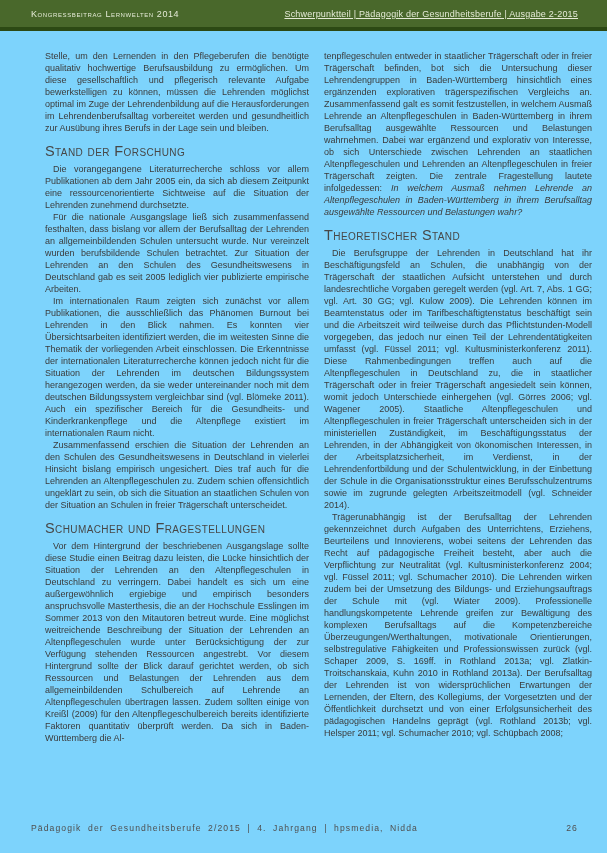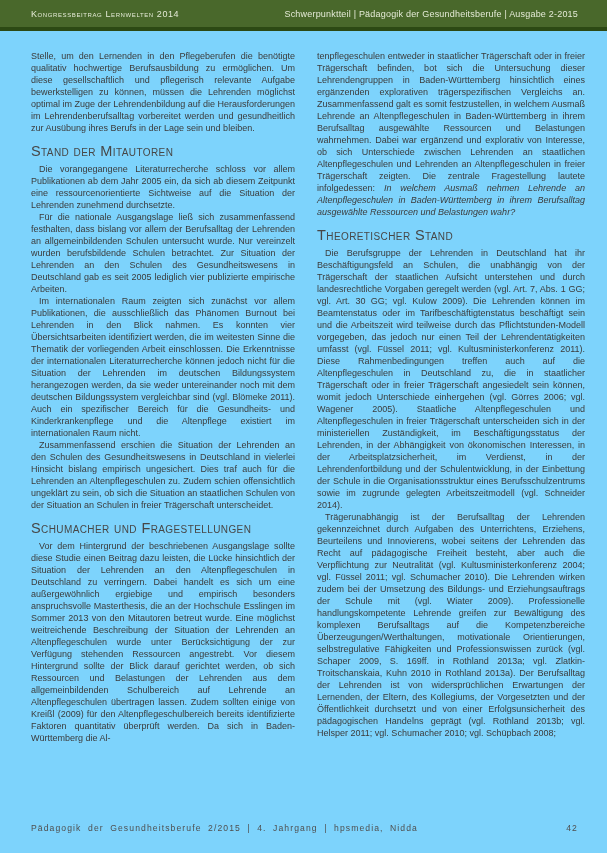--- a/index.html
+++ b/index.html
@@ -17,30 +17,30 @@
     position:absolute;top:0;left:0;right:0;
     height:31px;
     background:var(--header-bg,#49682b);
     border-bottom:4px solid var(--header-border,#2c4914);
     display:flex;align-items:center;justify-content:space-between;
     padding:0 29px 0 31px;box-sizing:border-box;
     color:var(--header-text,#e4ead6);
     font-size:9px;
   }
   .header-left{font-variant:small-caps;letter-spacing:0.6px;}
-  .header-right{letter-spacing:0.2px;}
+  .header-right{letter-spacing:0.2px;text-decoration:underline;}
   
   .col{
     position:absolute;top:50px;
     font-size:9px;line-height:12px;
     text-align:justify;
-    hyphens:auto;-webkit-hyphens:auto;
+    hyphens:auto;margin-left:14px;-webkit-hyphens:auto;
   }
   .col-left{left:31px;width:264px;}
-  .col-right{left:317px;width:268px;}
+  .col-right{left:310px;width:268px;}
   .col p{margin:0;}
   .col p.indent{text-indent:8px;}
   h2{
     font-variant:small-caps;
     font-weight:normal;
     font-size:14.5px;
     letter-spacing:0.4px;
     color:var(--heading-text,#474747);
     margin:11px 0 6px 0;
   }
@@ -60,34 +60,34 @@
 
 <div class="page">
 
   <div class="header-bar">
     <span class="header-left">Kongressbeitrag Lernwelten 2014</span>
     <span class="header-right">Schwerpunktteil | Pädagogik der Gesundheitsberufe | Ausgabe 2-2015</span>
   </div>
 
   <div class="col col-left">
     <p>Stelle, um den Lernenden in den Pflegeberufen die benötigte qualitativ hochwertige Berufsausbildung zu ermöglichen. Um diese gesellschaftlich und pflegerisch relevante Aufgabe bewerkstelligen zu können, müssen die Lehrenden möglichst optimal im Zuge der Lehrendenbildung auf die Herausforderungen im Lehrendenberufsalltag vorbereitet werden und gesundheitlich zur Ausübung ihres Berufs in der Lage sein und bleiben.</p>
-    <h2>Stand der Mitautoren</h2>
+    <h2>Stand der Forschung</h2>
     <p class="indent">Die vorangegangene Literaturrecherche schloss vor allem Publikationen ab dem Jahr 2005 ein, da sich ab diesem Zeitpunkt eine ressourcenorientierte Sichtweise auf die Situation der Lehrenden zunehmend durchsetzte.</p>
     <p class="indent">Für die nationale Ausgangslage ließ sich zusammenfassend festhalten, dass bislang vor allem der Berufsalltag der Lehrenden an allgemeinbildenden Schulen untersucht wurde. Nur vereinzelt wurden berufsbildende Schulen betrachtet. Zur Situation der Lehrenden an den Schulen des Gesundheitswesens in Deutschland gab es seit 2005 lediglich vier publizierte empirische Arbeiten.</p>
     <p class="indent">Im internationalen Raum zeigten sich zunächst vor allem Publikationen, die ausschließlich das Phänomen Burnout bei Lehrenden in den Blick nahmen. Es konnten vier Übersichtsarbeiten identifiziert werden, die im weitesten Sinne die Thematik der vorliegenden Arbeit einschlossen. Die Erkenntnisse der internationalen Literaturrecherche können jedoch nicht für die Situation der Lehrenden im deutschen Bildungssystem herangezogen werden, da sie weder untereinander noch mit dem deutschen Bildungssystem vergleichbar sind (vgl. Blömeke 2011). Auch ein spezifischer Bereich für die Gesundheits- und Kinderkrankenpflege und die Altenpflege existiert im internationalen Raum nicht.</p>
     <p class="indent">Zusammenfassend erschien die Situation der Lehrenden an den Schulen des Gesundheitswesens in Deutschland in vielerlei Hinsicht bislang empirisch ungesichert. Dies traf auch für die Lehrenden an Altenpflegeschulen zu. Zudem schien offensichtlich ungeklärt zu sein, ob sich die Situation an staatlichen Schulen von der Situation an Schulen in freier Trägerschaft unterscheidet.</p>
     <h2>Schumacher und Fragestellungen</h2>
     <p class="indent">Vor dem Hintergrund der beschriebenen Ausgangslage sollte diese Studie einen Beitrag dazu leisten, die Lücke hinsichtlich der Situation der Lehrenden an den Altenpflegeschulen in Deutschland zu verringern. Dabei handelt es sich um eine außergewöhnlich ergiebige und empirisch besonders anspruchsvolle Masterthesis, die an der Hochschule Esslingen im Sommer 2013 von den Mitautoren betreut wurde. Eine möglichst weitreichende Beschreibung der Situation der Lehrenden an Altenpflegeschulen wurde unter Berücksichtigung der zur Verfügung stehenden Ressourcen angestrebt. Vor diesem Hintergrund sollte der Blick darauf gerichtet werden, ob sich Ressourcen und Belastungen der Lehrenden aus dem allgemeinbildenden Schulbereich auf Lehrende an Altenpflegeschulen übertragen lassen. Zudem sollten einige von Kreißl (2009) für den Altenpflegeschulbereich bereits identifizierte Faktoren quantitativ überprüft werden. Da sich in Baden-Württemberg die Al-</p>
   </div>
 
   <div class="col col-right">
     <p><span>tenpflegeschulen entweder in staatlicher Trägerschaft oder in freier Trägerschaft befinden, bot sich die Untersuchung dieser Lehrendengruppen in Baden-Württemberg hinsichtlich eines ergänzenden explorativen trägerspezifischen Vergleichs an. Zusammenfassend galt es somit festzustellen, in welchem Ausmaß Lehrende an Altenpflegeschulen in Baden-Württemberg in ihrem Berufsalltag ausgewählte Ressourcen und Belastungen wahrnehmen. Dabei war ergänzend und explorativ von Interesse, ob sich Unterschiede zwischen Lehrenden an staatlichen Altenpflegeschulen und Lehrenden an Altenpflegeschulen in freier Trägerschaft zeigten. Die zentrale Fragestellung lautete infolgedessen: </span><em>In welchem Ausmaß nehmen Lehrende an Altenpflegeschulen in Baden-Württemberg in ihrem Berufsalltag ausgewählte Ressourcen und Belastungen wahr?</em></p>
     <h2>Theoretischer Stand</h2>
     <p class="indent">Die Berufsgruppe der Lehrenden in Deutschland hat ihr Beschäftigungsfeld an Schulen, die unabhängig von der Trägerschaft der staatlichen Aufsicht unterstehen und durch landesrechtliche Vorgaben geregelt werden (vgl. Art. 7, Abs. 1 GG; vgl. Art. 30 GG; vgl. Kulow 2009). Die Lehrenden können im Beamtenstatus oder im Tarifbeschäftigtenstatus beschäftigt sein und die Arbeitszeit wird teilweise durch das Pflichtstunden-Modell vorgegeben, das jedoch nur einen Teil der Lehrendentätigkeiten umfasst (vgl. Füssel 2011; vgl. Kultusministerkonferenz 2011). Diese Rahmenbedingungen treffen auch auf die Altenpflegeschulen in Deutschland zu, die in staatlicher Trägerschaft oder in freier Trägerschaft angesiedelt sein können, womit jedoch Unterschiede einhergehen (vgl. Görres 2006; vgl. Wagener 2005). Staatliche Altenpflegeschulen und Altenpflegeschulen in freier Trägerschaft unterscheiden sich in der ministeriellen Zuständigkeit, im Beschäftigungsstatus der Lehrenden, in der Abhängigkeit von ökonomischen Interessen, in der Arbeitsplatzsicherheit, im Verdienst, in der Lehrendenfortbildung und der Schulentwicklung, in der Einbettung der Schule in die Organisationsstruktur eines Berufsschulzentrums sowie im zugrunde gelegten Arbeitszeitmodell (vgl. Schneider 2014).</p>
     <p class="indent">Trägerunabhängig ist der Berufsalltag der Lehrenden gekennzeichnet durch Aufgaben des Unterrichtens, Erziehens, Beurteilens und Innovierens, wobei seitens der Lehrenden das Recht auf pädagogische Freiheit besteht, aber auch die Verpflichtung zur Neutralität (vgl. Kultusministerkonferenz 2004; vgl. Füssel 2011; vgl. Schumacher 2010). Die Lehrenden wirken zudem bei der Umsetzung des Bildungs- und Erziehungsauftrags der Schule mit (vgl. Wiater 2009). Professionelle handlungskompetente Lehrende greifen zur Bewältigung des komplexen Berufsalltags auf die Kompetenzbereiche Überzeugungen/Werthaltungen, motivationale Orientierungen, selbstregulative Fähigkeiten und Professionswissen zurück (vgl. Schaper 2009, S. 169ff. in Rothland 2013a; vgl. Zlatkin-Troitschanskaia, Kuhn 2010 in Rothland 2013a). Der Berufsalltag der Lehrenden ist von widersprüchlichen Erwartungen der Lernenden, der Eltern, des Kollegiums, der Vorgesetzten und der Öffentlichkeit durchsetzt und von einer Erfolgsunsicherheit des pädagogischen Handelns geprägt (vgl. Rothland 2013b; vgl. Helsper 2011; vgl. Schumacher 2010; vgl. Schüpbach 2008;</p>
   </div>
 
   <div class="footer">
     <span>Pädagogik der Gesundheitsberufe 2/2015 | 4. Jahrgang | hpsmedia, Nidda</span>
-    <span>42</span>
+    <span>26</span>
   </div>
 
 </div>
 
 </body></html>

